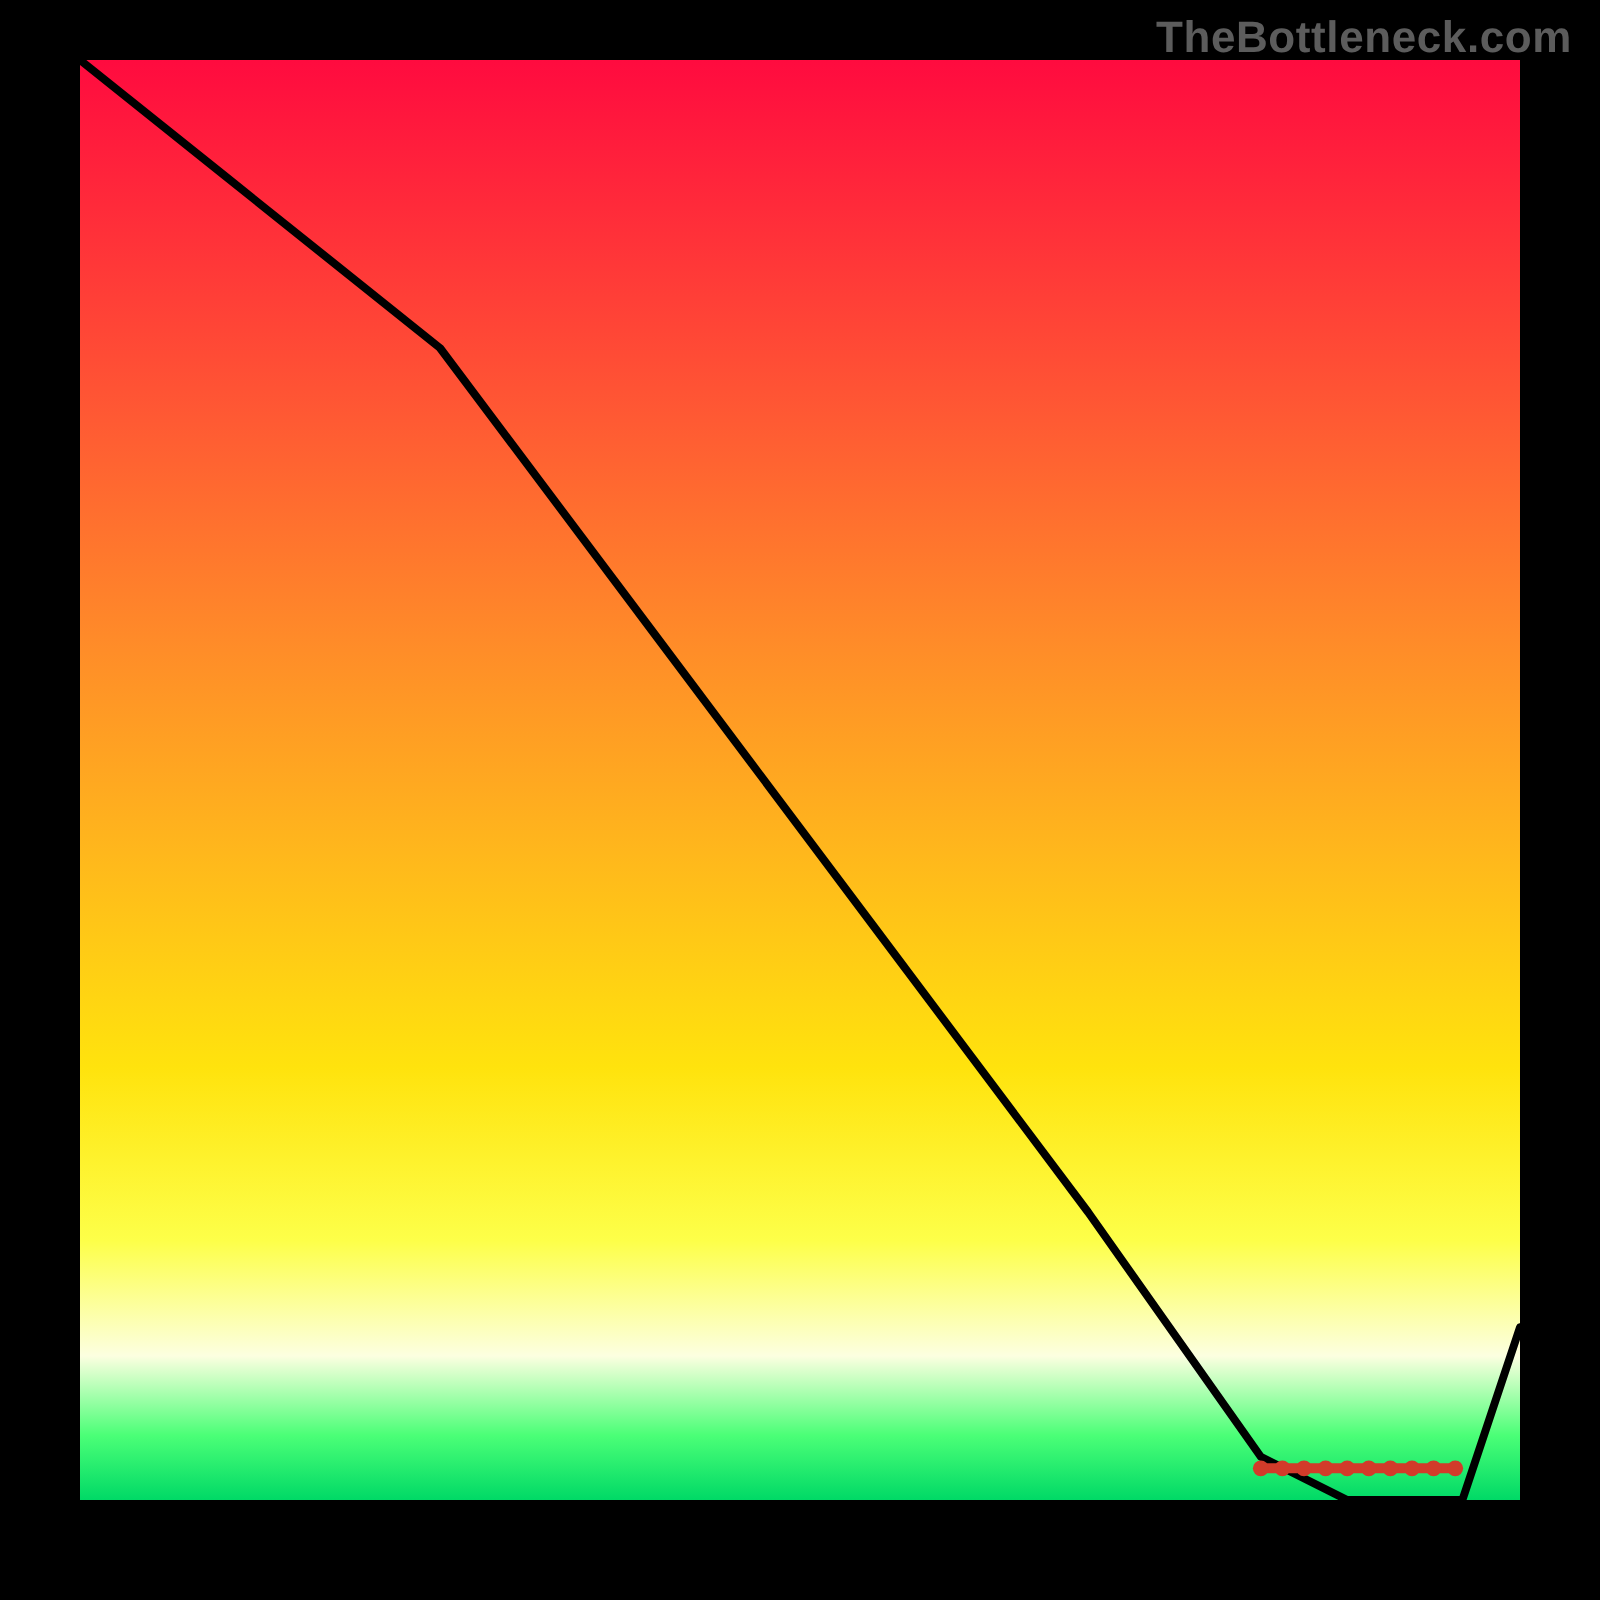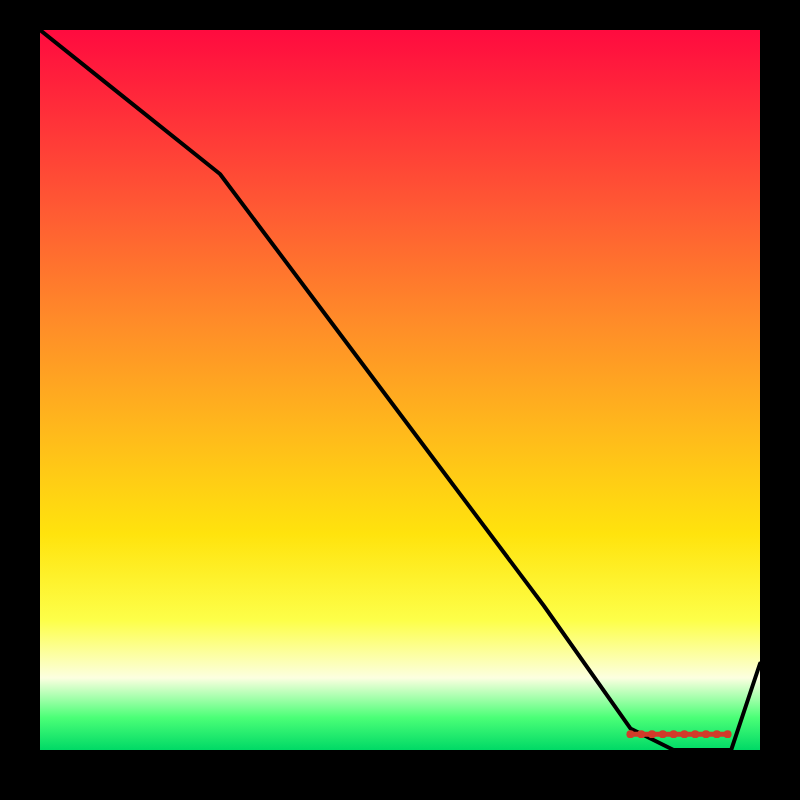--- a/index.html
+++ b/index.html
@@ -57,20 +57,21 @@
     width: 100%;
     height: 100%;
     z-index: 3;
   }
 </style>
 </head>
 <body>
 
 <div class="frame">
 
+  <div class="watermark">TheBottleneck.com</div>
 
   <div class="plot-outer">
     <div class="gradient"></div>
 
     <svg class="plot" viewBox="0 0 100 100" preserveAspectRatio="none">
       <polyline id="curve" fill="none" stroke="#000" stroke-width="0.55" stroke-linejoin="round" stroke-linecap="round" points="0.000,0.000 10.000,8.000 25.000,20.000 40.000,40.000 55.000,60.000 70.000,80.000 82.000,97.000 88.000,100.000 92.000,100.000 96.000,100.000 100.000,88.000"></polyline>
       <g id="markers">
           <line x1="82.000" x2="95.500" y1="97.800" y2="97.800" stroke="#d23b2a" stroke-width="0.7" stroke-linecap="round"></line>
           <circle cx="82.000" cy="97.800" r="0.55" fill="#d23b2a"></circle>
           <circle cx="83.500" cy="97.800" r="0.55" fill="#d23b2a"></circle>

